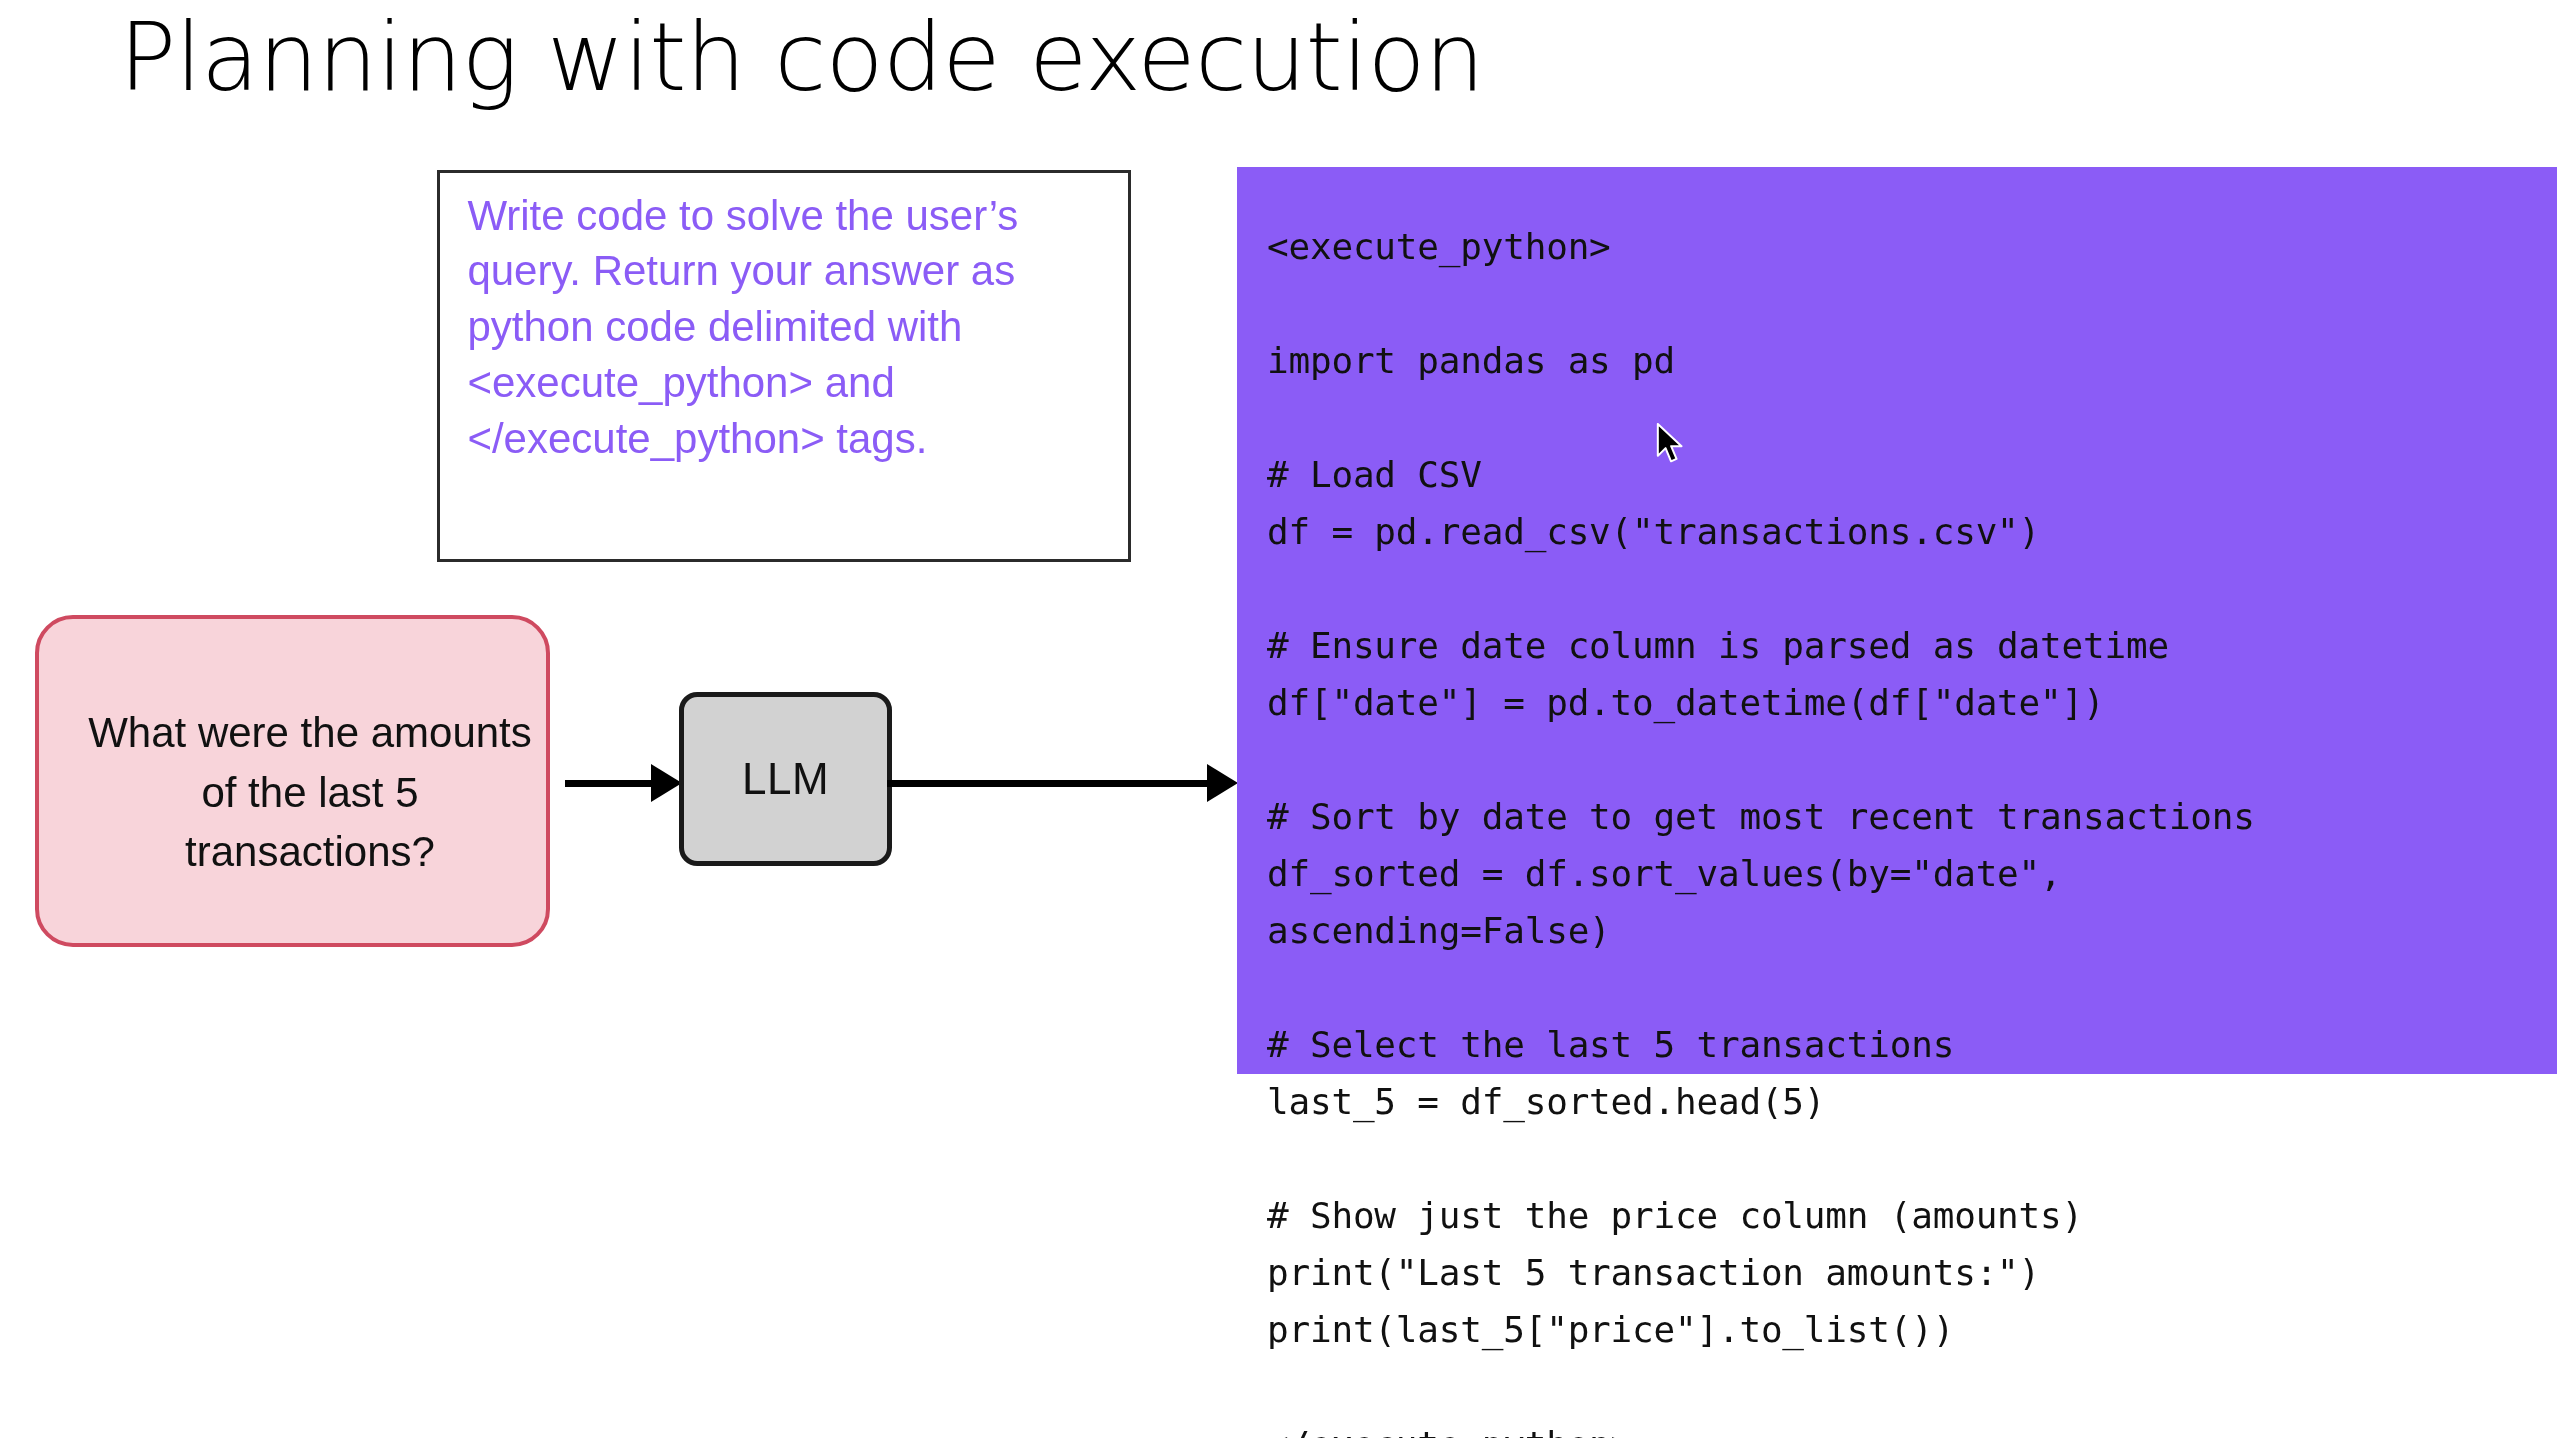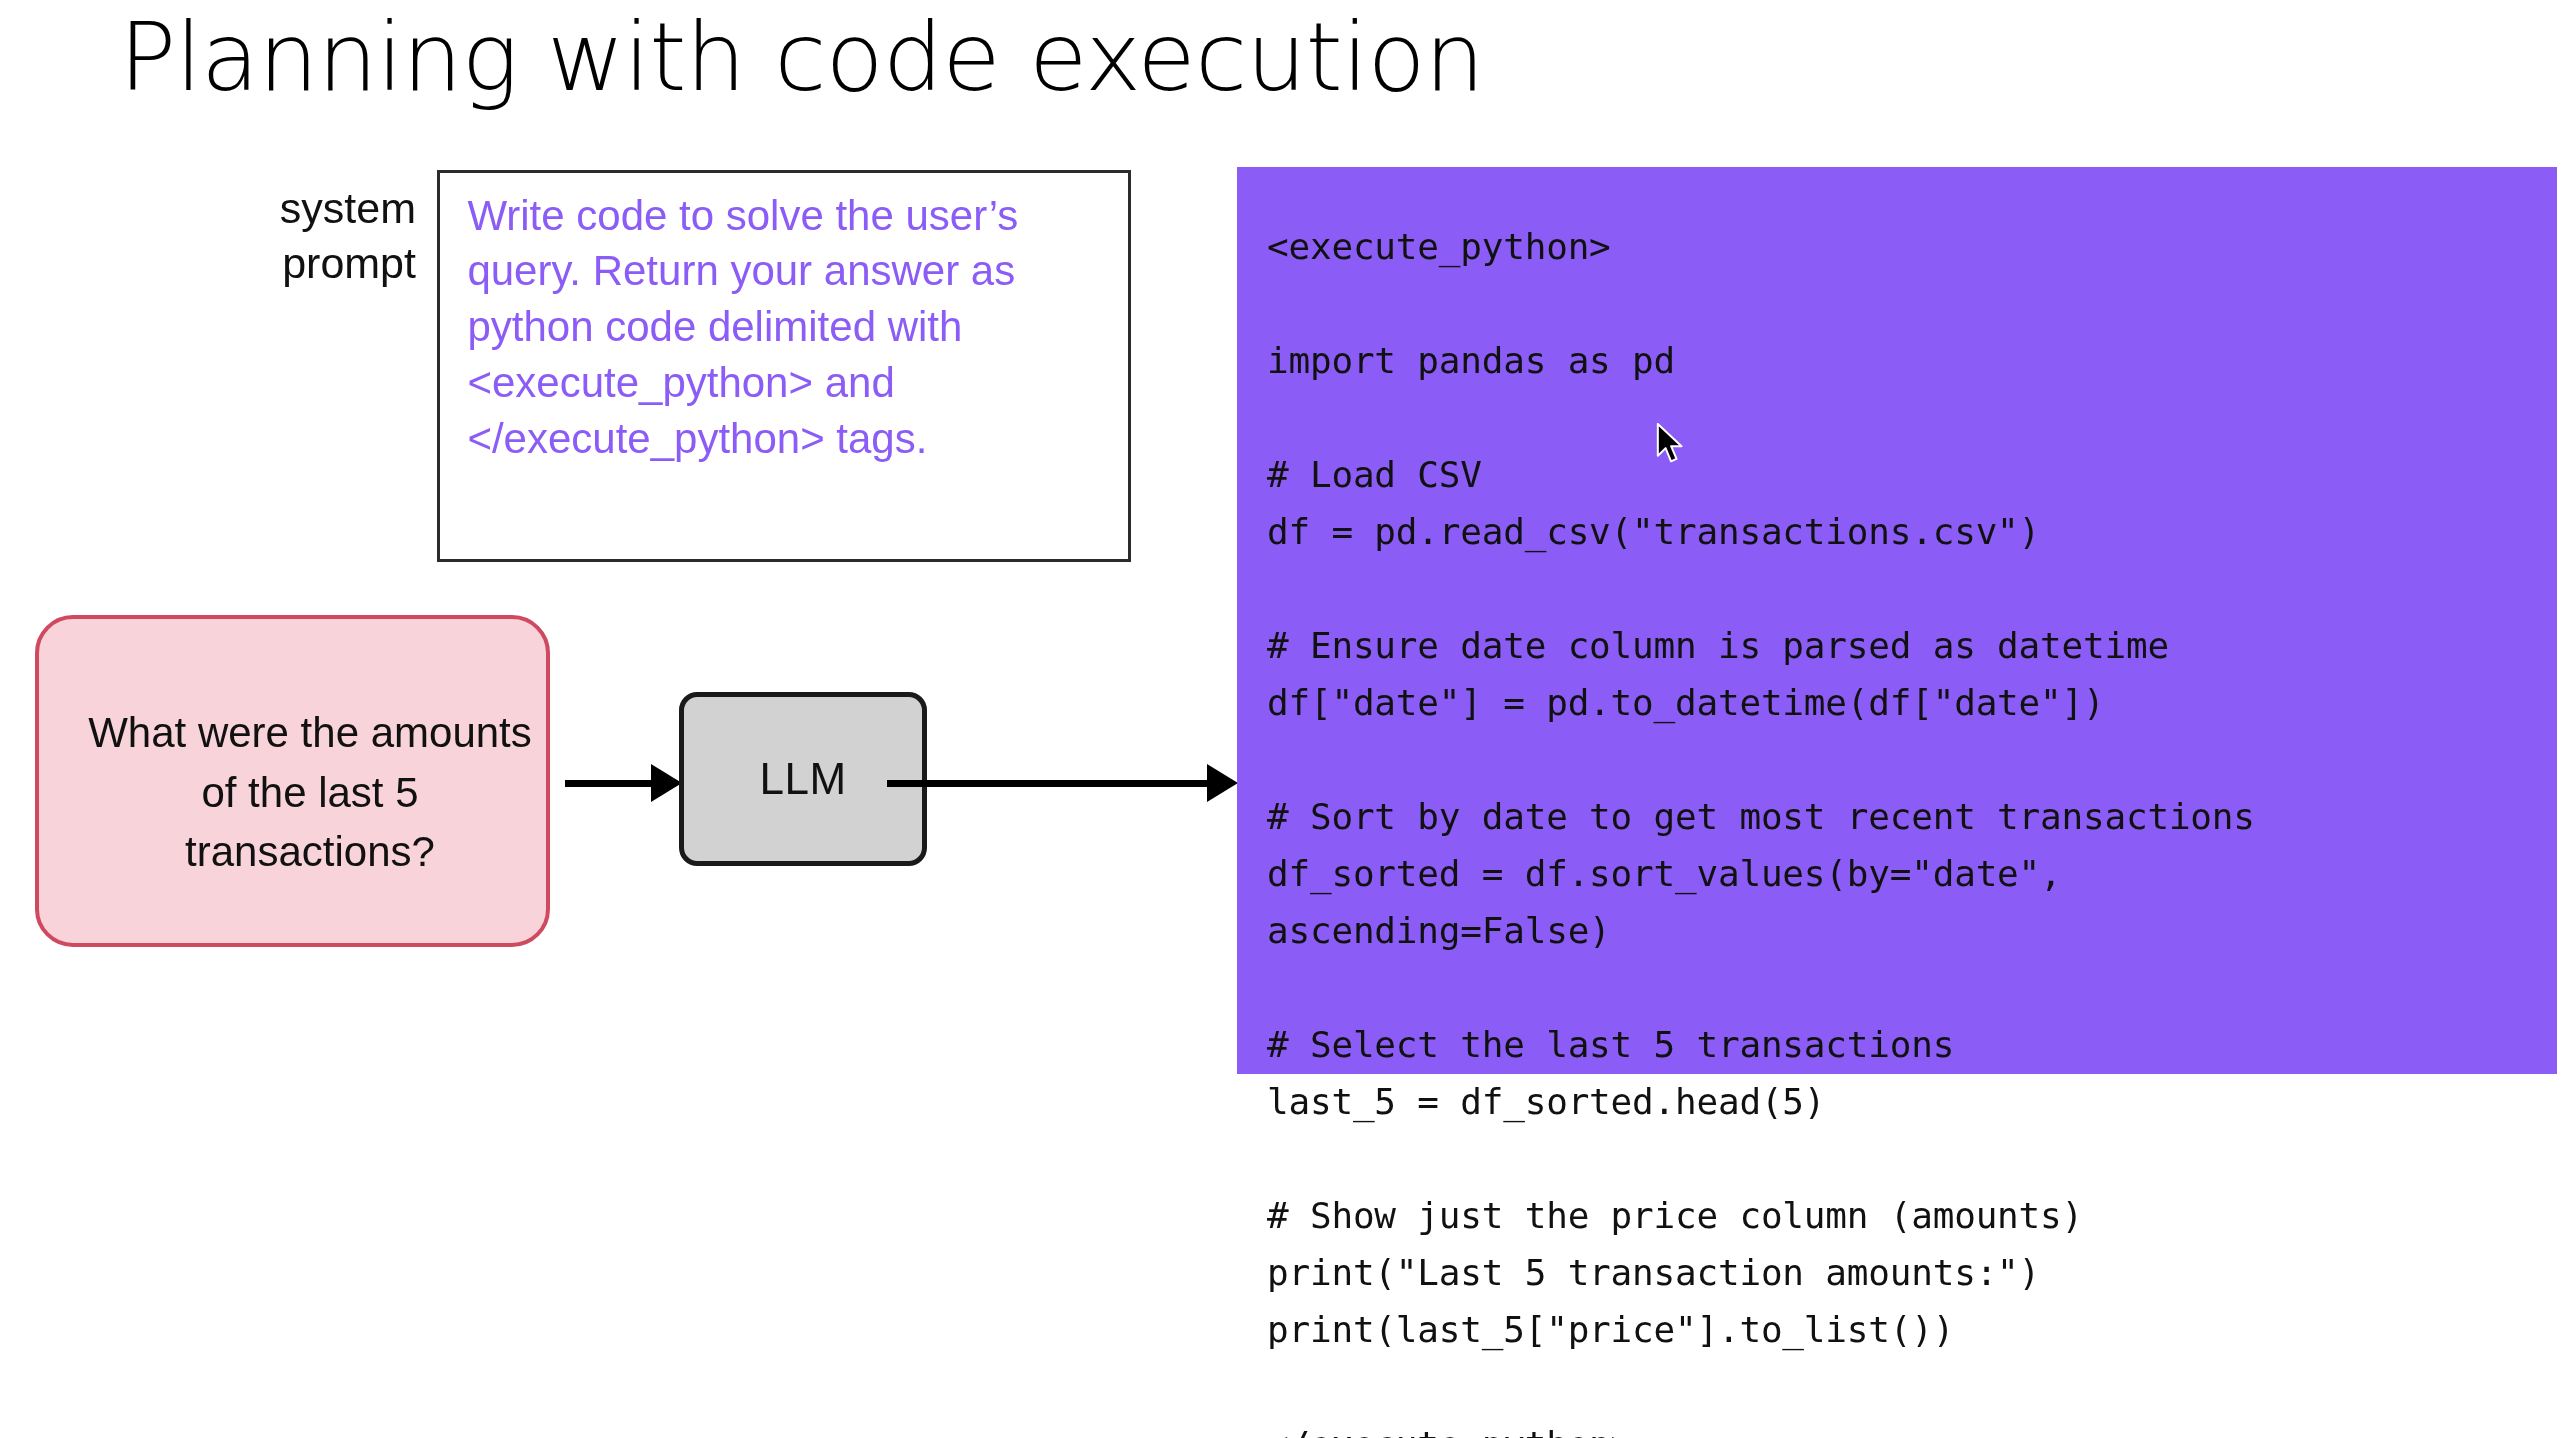--- a/index.html
+++ b/index.html
@@ -87,21 +87,21 @@
     font-size: 42px;
     line-height: 1.42;
     color: #111111;
   }
 
   
   #llm-node {
     position: absolute;
     left: 679px;
     top: 692px;
-    width: 248px;
+    width: 213px;
     height: 174px;
     box-sizing: border-box;
     border: 5.5px solid #1a1a1a;
     border-radius: 18.3px;
     background: #D2D2D2;
     display: flex;
     align-items: center;
     justify-content: center;
   }
   #llm-label {
@@ -170,24 +170,20 @@
     pointer-events: none;
   }
 </style>
 </head>
 <body>
 
 <div id="slide">
 
   <div id="title">Planning with code execution</div>
 
-  <div id="sysprompt-label">
-    <span>system</span>
-    <span>prompt</span>
-  </div>
 
   <div id="sysprompt-box">
     <div id="sysprompt-text">Write code to solve the user’s query. Return your answer as python code delimited with &lt;execute_python&gt; and &lt;/execute_python&gt; tags.</div>
   </div>
 
   <div id="user-query">
     <div id="user-query-text">What were the amounts of the last 5 transactions?</div>
   </div>
 
   <div id="arrow-query-llm" class="arrow">

